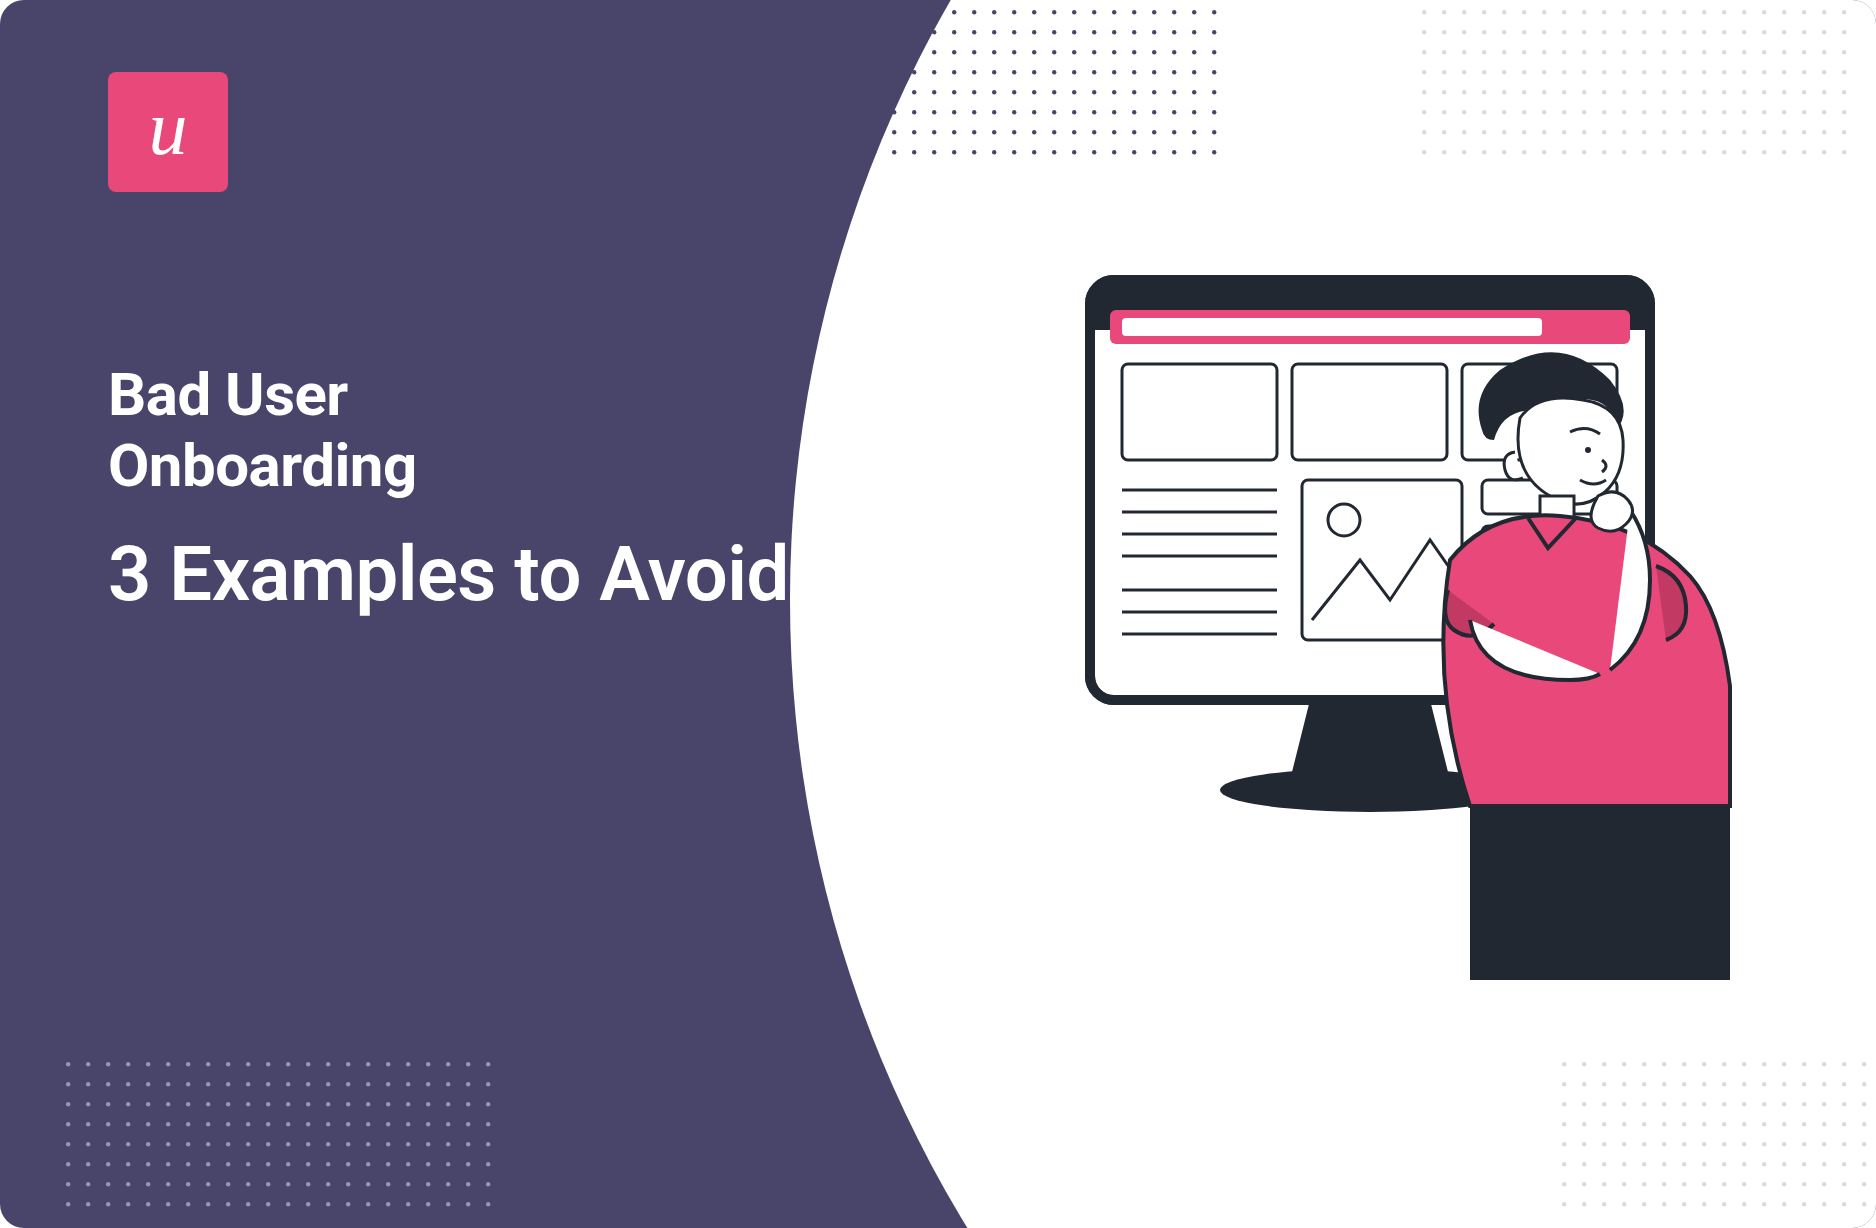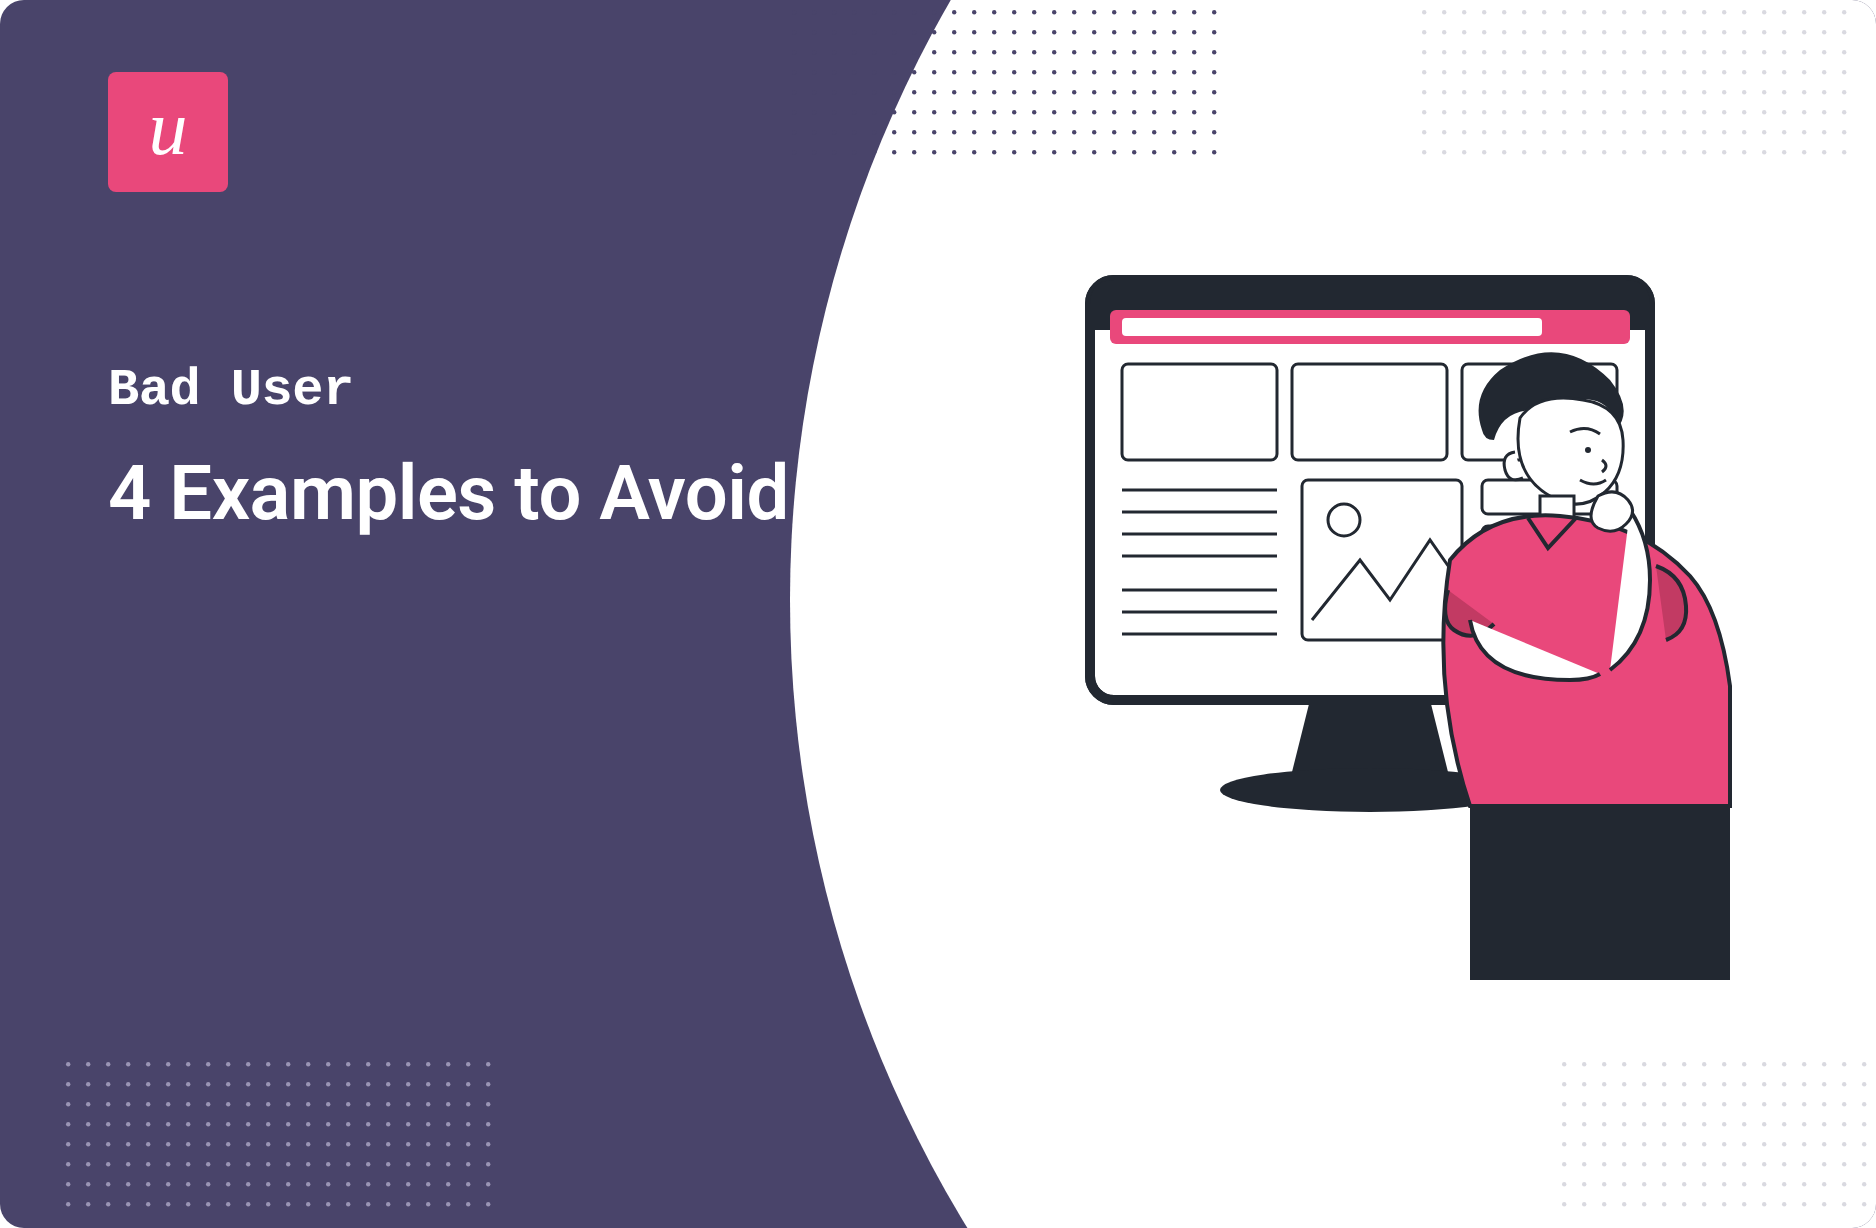--- a/index.html
+++ b/index.html
@@ -45,25 +45,24 @@
     line-height: 1;
     transform: translateY(-4px);
   }
   .title-block {
     position: absolute;
     left: 108px;
     top: 360px;
     color: #ffffff;
   }
   .title-line {
-    font-size: 52px;
+    font-size: 60px;
     font-weight: 700;
     line-height: 1.18;
     letter-spacing: -0.5px;
-    font-family: Liberation Mono, monospace;
   }
   .subtitle-line {
     margin-top: 28px;
     font-size: 76px;
     font-weight: 600;
     line-height: 1.18;
     letter-spacing: -0.5px;
   }
   .illustration {
     position: absolute;
@@ -86,21 +85,22 @@
       
     </g>
   </svg>
 
   <div class="logo">
     <span>u</span>
   </div>
 
   <div class="title-block">
     <div class="title-line">Bad User</div>
-    <div class="subtitle-line">4 Examples to Avoid</div>
+    <div class="title-line">Onboarding</div>
+    <div class="subtitle-line">3 Examples to Avoid</div>
   </div>
 
   <div class="illustration">
     <svg width="720" height="720" viewBox="0 0 720 720">
 
       <g>
         <rect x="40" y="20" width="560" height="420" rx="24" fill="#ffffff" stroke="#222831" stroke-width="10"></rect>
         <rect x="40" y="20" width="560" height="420" rx="24" fill="none" stroke="#222831" stroke-width="10"></rect>
 
         <path d="M40 44 Q40 20 64 20 H576 Q600 20 600 44 V70 H40 Z" fill="#222831"></path>

